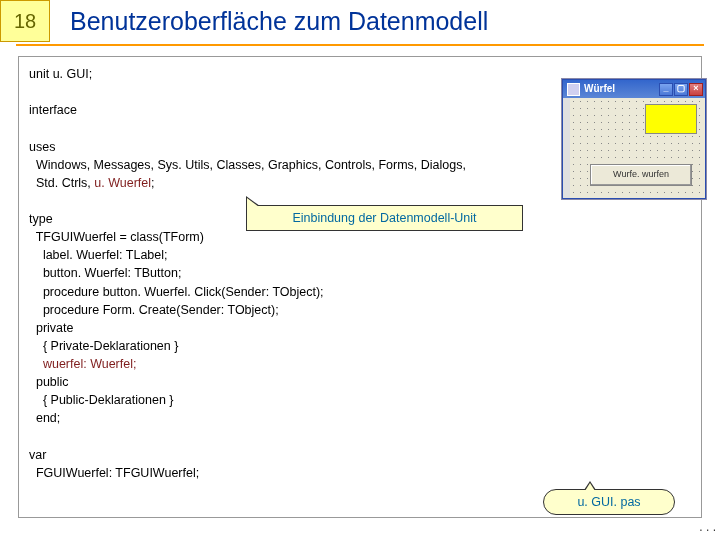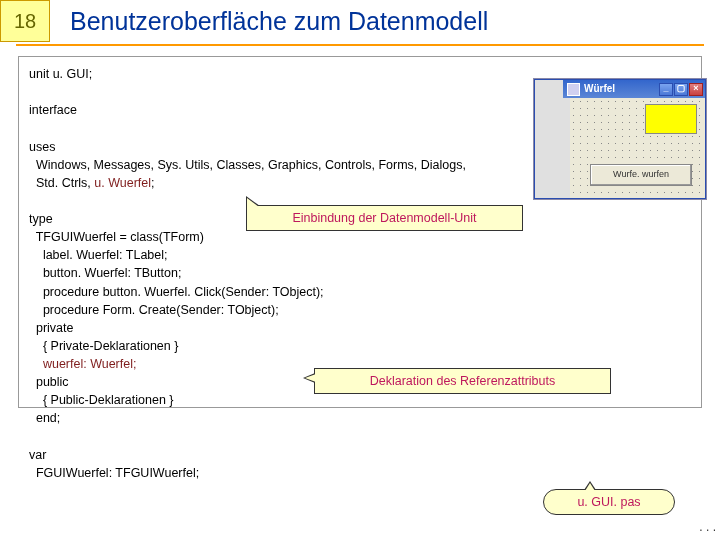--- a/index.html
+++ b/index.html
@@ -37,36 +37,36 @@
   }
   .underline {
     border-top: 2px solid #ff9900;
     margin: 2px 16px 0 16px;
   }
   .content-box {
     border: 1px solid #999;
     margin: 10px 18px 0 18px;
     padding: 8px 10px 8px 10px;
     position: relative;
-    height: 352px;
+    height: 462px;
     box-sizing: border-box;
     font-size: 12.5px;
     line-height: 1.45;
     color: #000;
     font-family: Verdana, Geneva, sans-serif;
   }
   .code-line { white-space: pre; }
   .red { color: #7f1d1d; }
   .callout {
     position: absolute;
     background: #ffffcc;
     border: 1px solid #333;
     font-size: 12.5px;
     padding: 3px 10px;
-    color: #be185d;
+    color: #0369a1;
   }
   
   .callout::before, .callout::after {
     content: "";
     position: absolute;
     width: 0; height: 0;
   }
   .callout-1 { left: 227px; top: 148px; width: 255px; text-align:center; }
   .callout-1::before {
     left: -1px; top: -10px;
@@ -108,21 +108,20 @@
   .form-window {
     position: absolute;
     right: -5px;
     top: 22px;
     width: 142px;
     border: 1px solid #2a4db0;
     background: #e0e0e0;
     box-shadow: 0 0 0 1px #88a;
     font-size: 10px;
     font-family: Tahoma, sans-serif;
-    padding-left: 28px;
   }
   .titlebar {
     height: 18px;
     background: linear-gradient(to bottom,#3366cc,#5b86d6);
     color: #fff;
     display: flex;
     align-items: center;
     padding: 0 2px 0 4px;
   }
   .titlebar-icon {
@@ -199,21 +198,20 @@
   <div class="code-line">    { Private-Deklarationen }</div>
   <div class="code-line"><span>    </span><span class="red">wuerfel: Wuerfel;</span></div>
   <div class="code-line">  public</div>
   <div class="code-line">    { Public-Deklarationen }</div>
   <div class="code-line">  end;</div>
   <div class="code-line">&nbsp;</div>
   <div class="code-line">var</div>
   <div class="code-line">  FGUIWuerfel: TFGUIWuerfel;</div>
 
   <div class="callout callout-1">Einbindung der Datenmodell-Unit</div>
-  <div class="callout callout-2">Deklaration des Referenzattributs</div>
   <div class="callout callout-3">u. GUI. pas</div>
 
   <div class="form-window">
     <div class="titlebar">
       <div class="titlebar-icon"></div>
       <div class="titlebar-title">Würfel</div>
       <div class="win-btn">_</div>
       <div class="win-btn">▢</div>
       <div class="win-btn win-close">×</div>
     </div>

